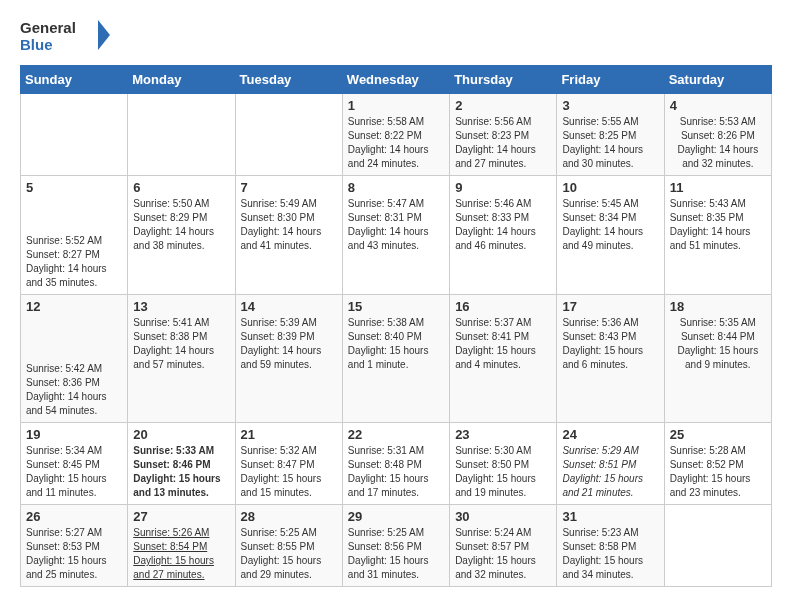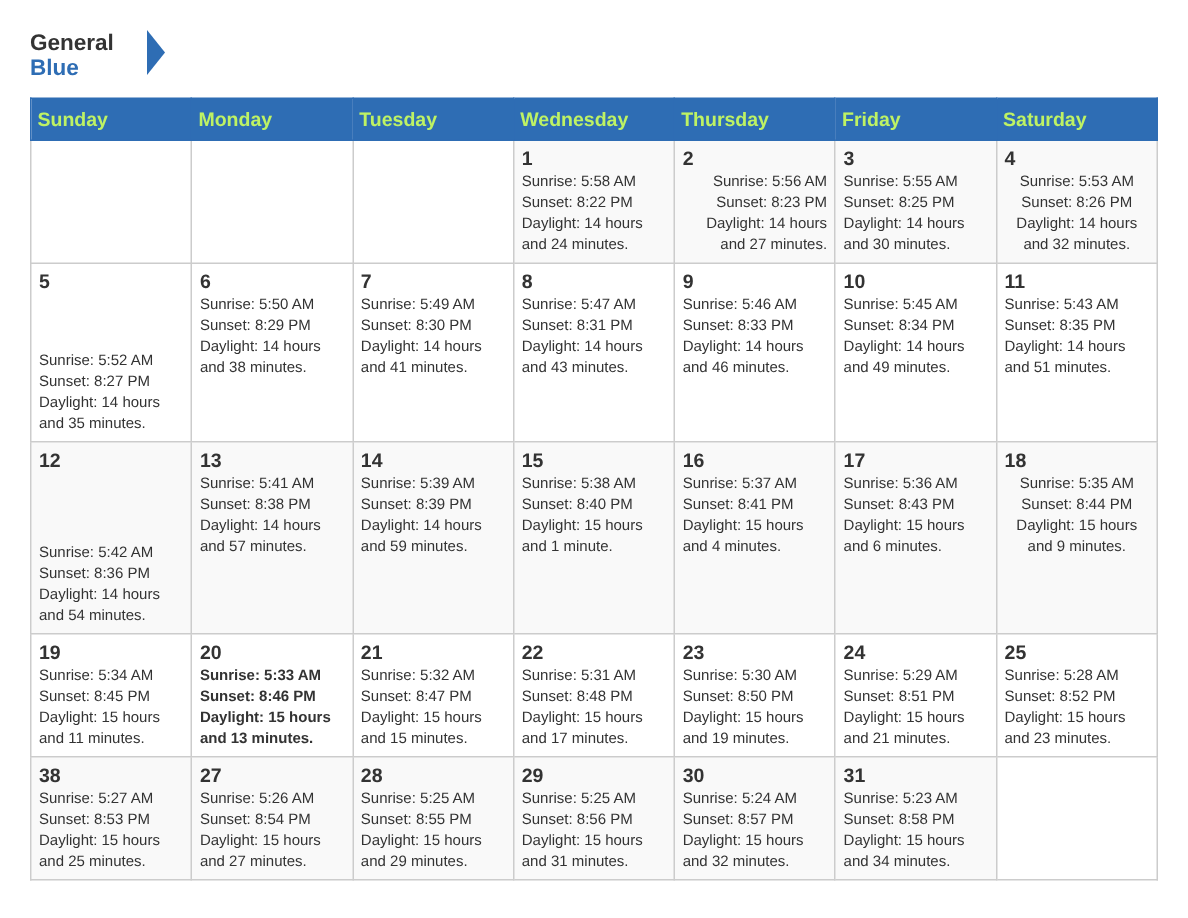--- a/index.html
+++ b/index.html
@@ -34,21 +34,21 @@
       color: #333;
       font-style: italic;
     }
     table {
       width: 100%;
       border-collapse: collapse;
       table-layout: fixed;
     }
     thead tr {
       background-color: #2e6db4;
-      color: #bef264;
+      color: #ffffff;
     }
     thead th {
       padding: 6px 4px;
       font-size: 13px;
       font-weight: bold;
       text-align: left;
       border: 1px solid #2e6db4;
     }
     tbody tr {
       vertical-align: top;
@@ -118,21 +118,21 @@
         <td class="empty-cell"></td>
         <td>
           <div class="day-number">1</div>
           <div class="day-info" style="white-space: pre-line;">Sunrise: 5:58 AM
 Sunset: 8:22 PM
 Daylight: 14 hours
 and 24 minutes.</div>
         </td>
         <td>
           <div class="day-number">2</div>
-          <div class="day-info" style="white-space: pre-line; text-align: right;">Sunrise: 5:56 AM
+          <div class="day-info" style="white-space: pre-line;">Sunrise: 5:56 AM
 Sunset: 8:23 PM
 Daylight: 14 hours
 and 27 minutes.</div>
         </td>
         <td>
           <div class="day-number">3</div>
           <div class="day-info" style="white-space: pre-line;">Sunrise: 5:55 AM
 Sunset: 8:25 PM
 Daylight: 14 hours
 and 30 minutes.</div>
@@ -278,44 +278,44 @@
         </td>
         <td>
           <div class="day-number">23</div>
           <div class="day-info" style="white-space: pre-line;">Sunrise: 5:30 AM
 Sunset: 8:50 PM
 Daylight: 15 hours
 and 19 minutes.</div>
         </td>
         <td>
           <div class="day-number">24</div>
-          <div class="day-info" style="white-space: pre-line;">Sunrise: 5:29 AM
+          <div class="day-info" style="white-space: pre-line; font-style: italic;">Sunrise: 5:29 AM
 Sunset: 8:51 PM
 Daylight: 15 hours
 and 21 minutes.</div>
         </td>
         <td>
           <div class="day-number">25</div>
           <div class="day-info" style="white-space: pre-line;">Sunrise: 5:28 AM
 Sunset: 8:52 PM
 Daylight: 15 hours
 and 23 minutes.</div>
         </td>
       </tr>
       <tr>
         <td>
-          <div class="day-number">38</div>
+          <div class="day-number">26</div>
           <div class="day-info" style="white-space: pre-line;">Sunrise: 5:27 AM
 Sunset: 8:53 PM
 Daylight: 15 hours
 and 25 minutes.</div>
         </td>
         <td>
           <div class="day-number">27</div>
-          <div class="day-info" style="white-space: pre-line;">Sunrise: 5:26 AM
+          <div class="day-info" style="white-space: pre-line; text-decoration: underline;">Sunrise: 5:26 AM
 Sunset: 8:54 PM
 Daylight: 15 hours
 and 27 minutes.</div>
         </td>
         <td>
           <div class="day-number">28</div>
           <div class="day-info" style="white-space: pre-line;">Sunrise: 5:25 AM
 Sunset: 8:55 PM
 Daylight: 15 hours
 and 29 minutes.</div>

